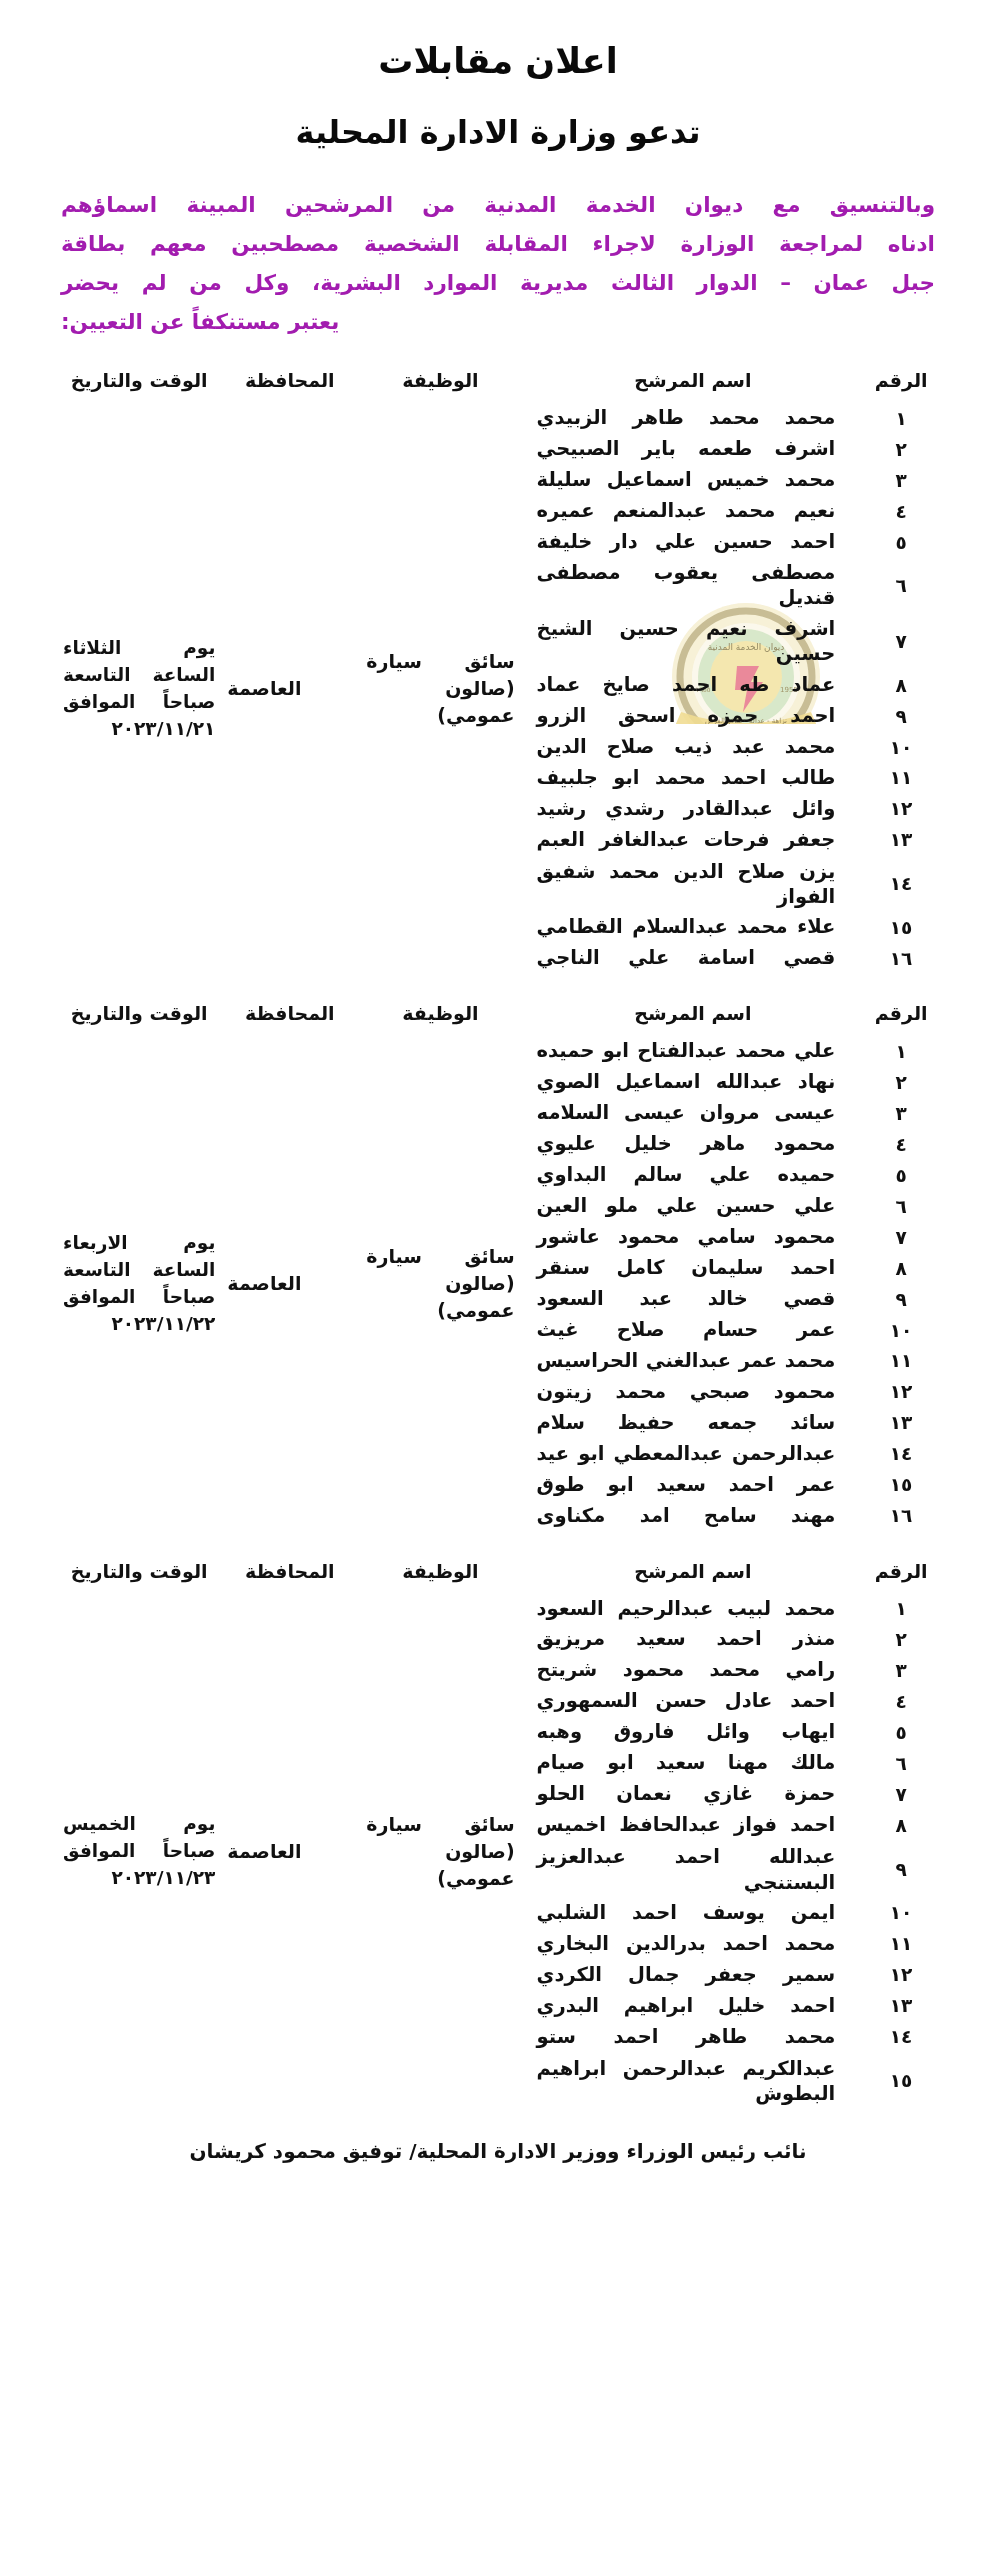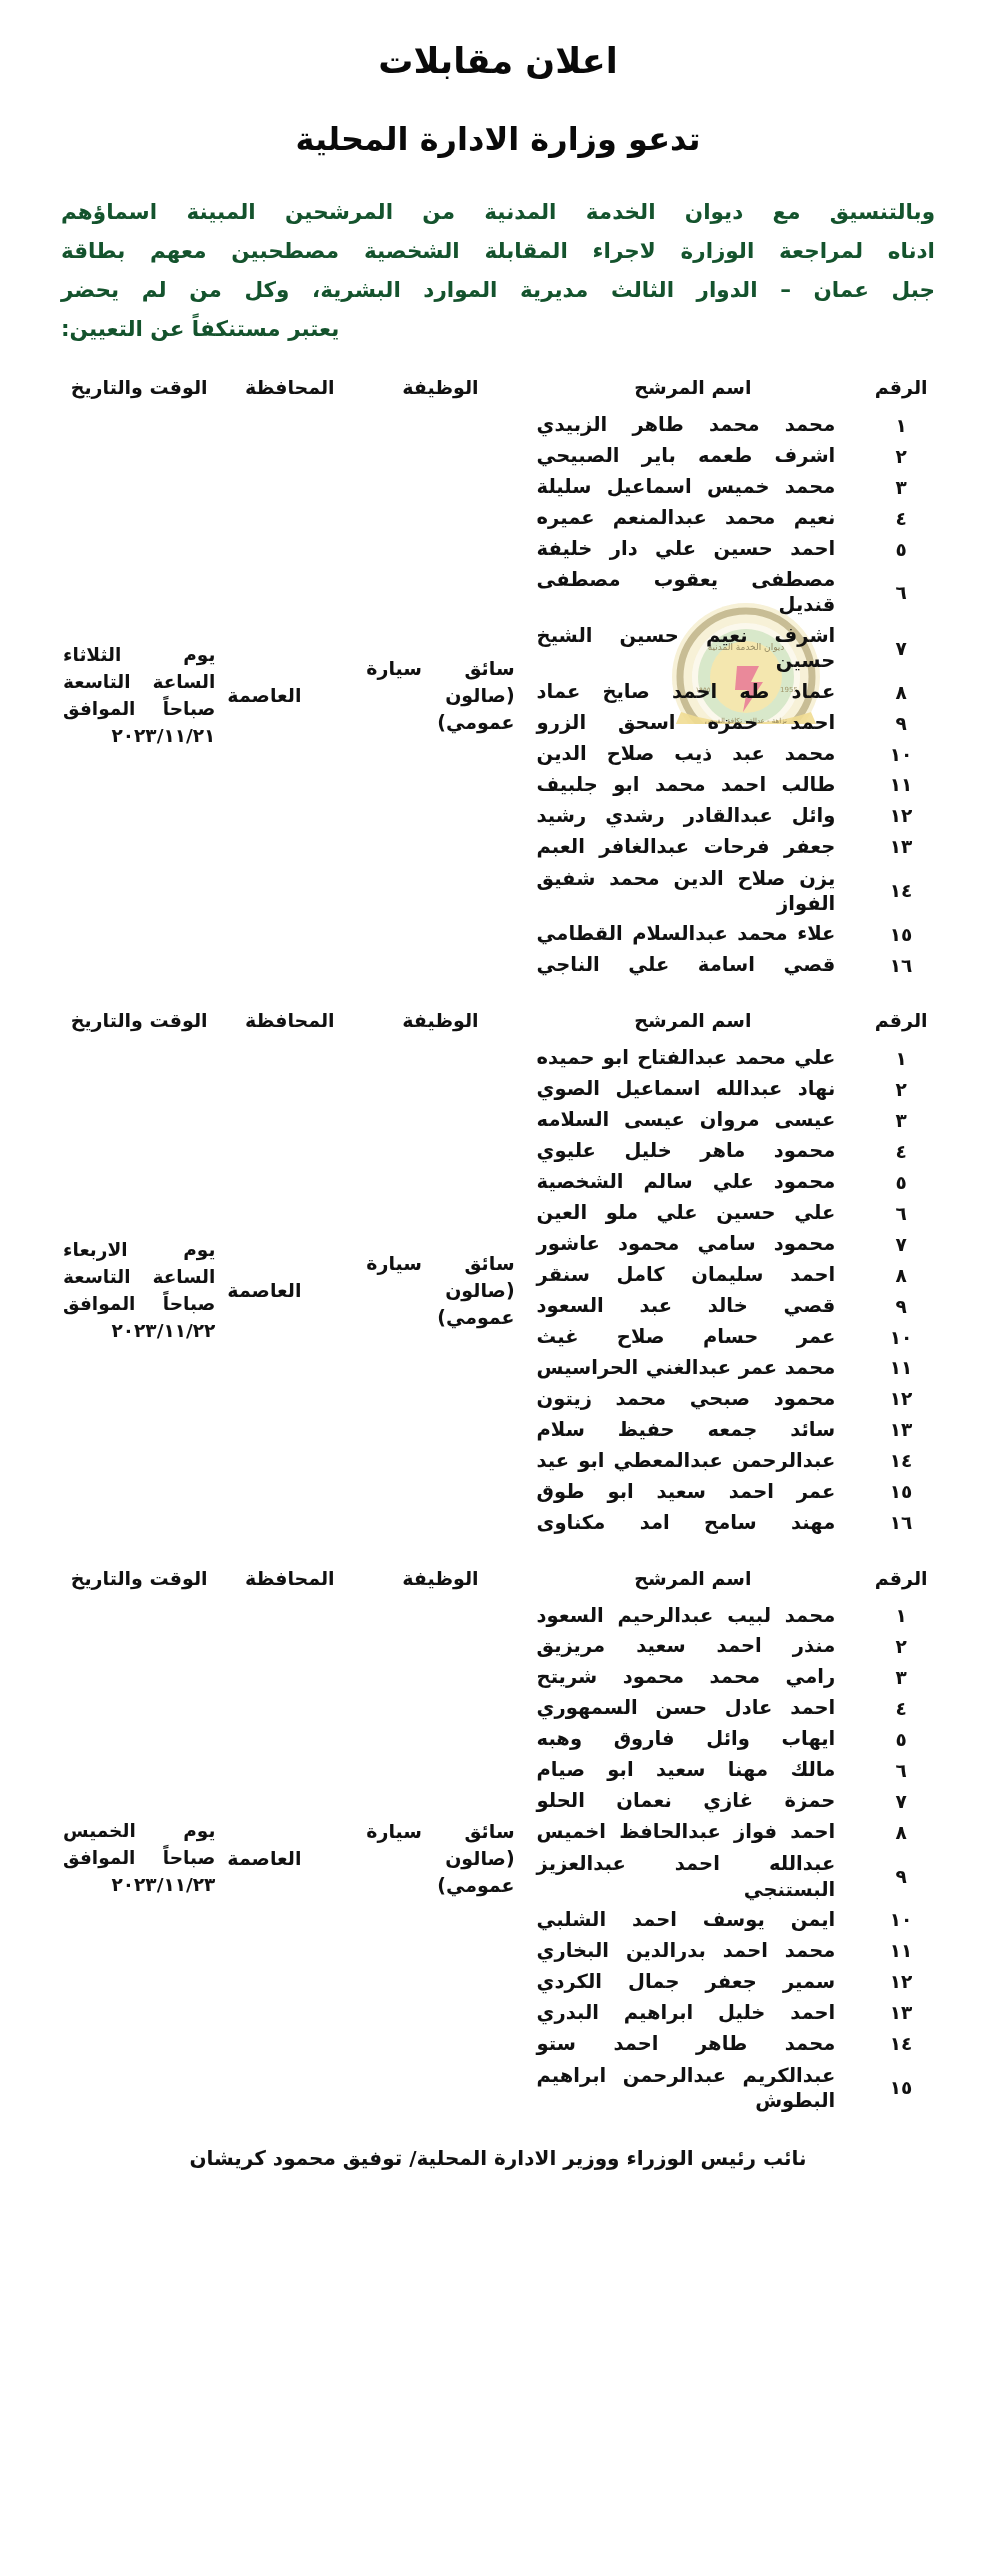--- a/index.html
+++ b/index.html
@@ -33,36 +33,36 @@
     letter-spacing: 0px;
     margin: 0;
     padding-top: 40px;
     line-height: 1.2;
     color: #0a0a0a;
   }
   .title-sub {
     text-align: center;
     font-size: 32px;
     font-weight: bold;
-    margin: 16px;
+    margin: 9px;
     padding-top: 22px;
     line-height: 1.2;
     color: #0a0a0a;
   }
 
   
   .intro {
     margin: 34px 0 0 0;
     padding: 0 6px;
     font-size: 21.5px;
     font-weight: bold;
     line-height: 39px;
     text-align: justify;
     text-align-last: justify;
-    color: #14532d;
+    color: #a21caf;
   }
   .intro .last-line {
     display: block;
     text-align: left;
     text-align-last: left;
   }
 
   
   .watermark {
     position: absolute;
@@ -320,21 +320,21 @@
             <tr>
               <td class="num">٣</td>
               <td class="name">عيسى مروان عيسى السلامه</td>
             </tr>
             <tr>
               <td class="num">٤</td>
               <td class="name">محمود ماهر خليل عليوي</td>
             </tr>
             <tr>
               <td class="num">٥</td>
-              <td class="name">محمود علي سالم الشخصية</td>
+              <td class="name">حميده علي سالم البداوي</td>
             </tr>
             <tr>
               <td class="num">٦</td>
               <td class="name">علي حسين علي ملو العين</td>
             </tr>
             <tr>
               <td class="num">٧</td>
               <td class="name">محمود سامي محمود عاشور</td>
             </tr>
             <tr>

